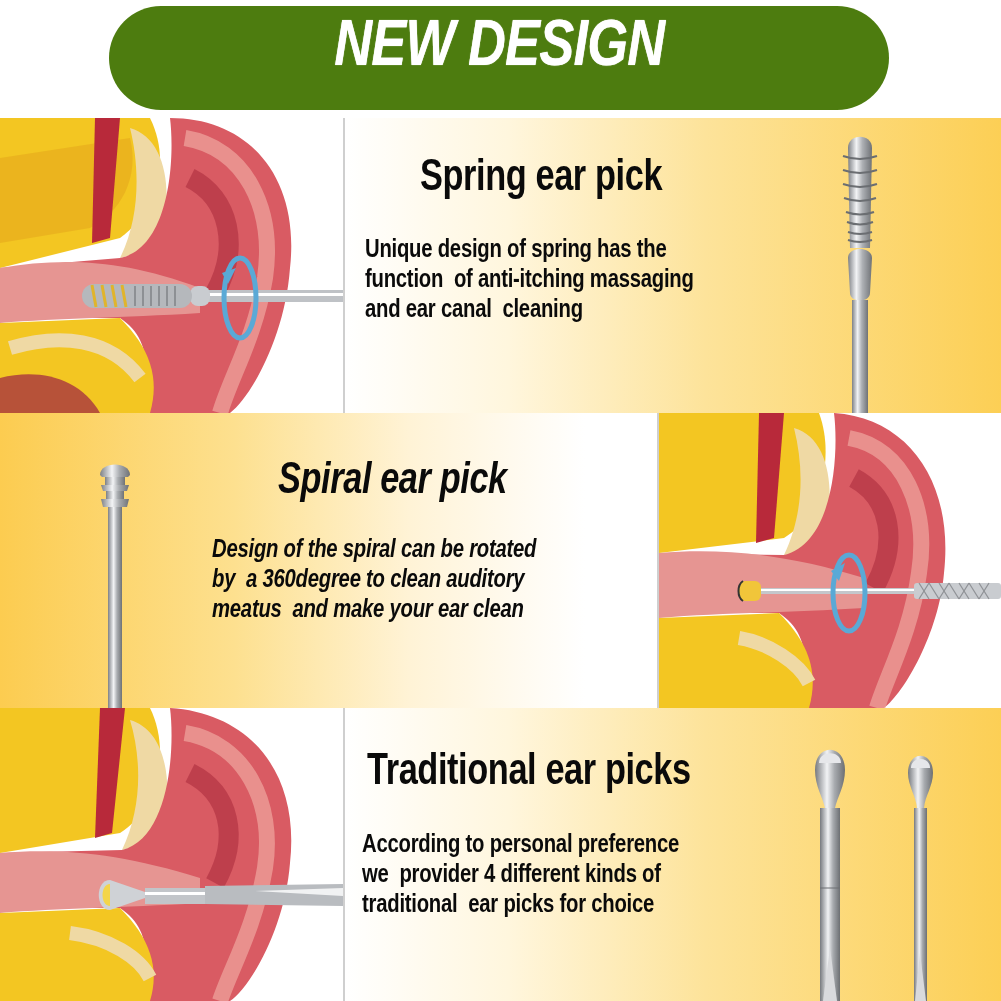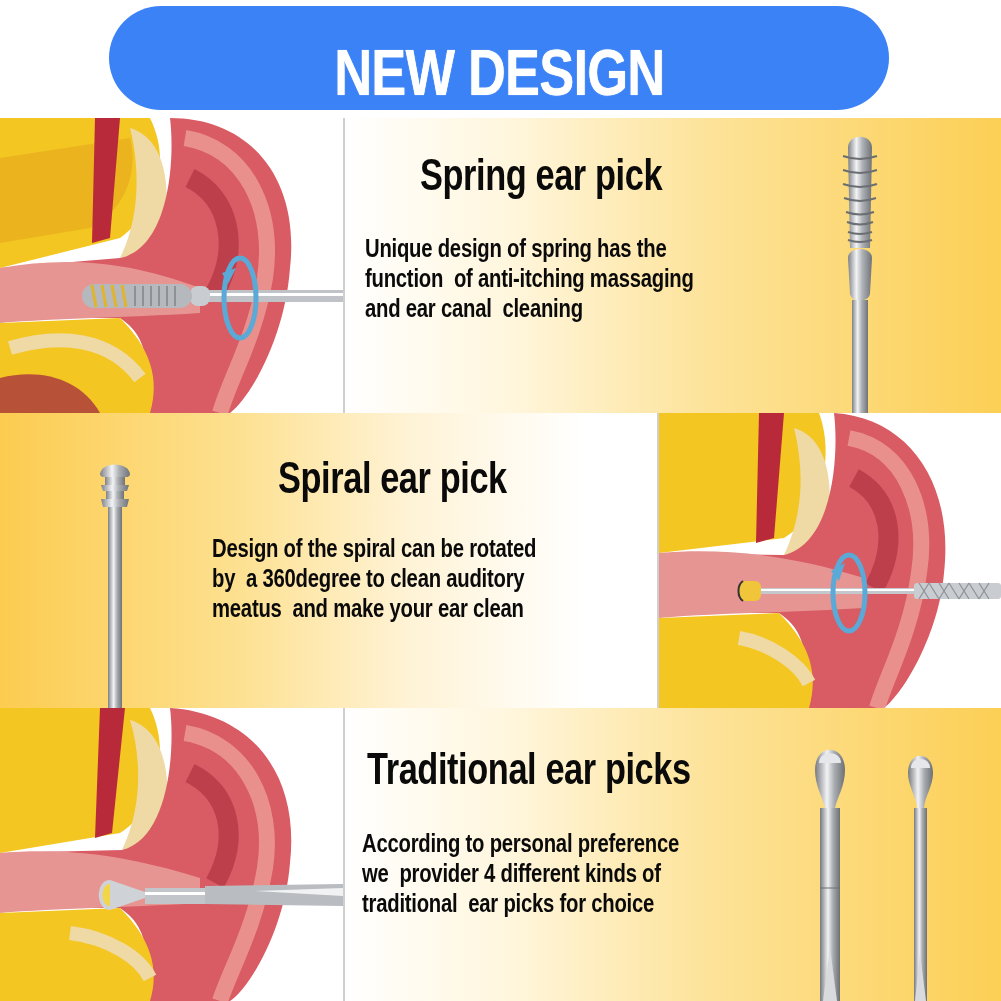--- a/index.html
+++ b/index.html
@@ -1,22 +1,22 @@
 <!DOCTYPE html>
 <html><head>
 <meta charset="utf-8">
 <style>
   * { box-sizing: border-box; margin: 0; padding: 0; }
   html, body { width: 1001px; height: 1001px; overflow: hidden; background: #ffffff; }
   body { position: relative; font-family: "Liberation Sans", sans-serif; }
 
   .header-pill {
     position: absolute; left: 109px; top: 6px; width: 780px; height: 104px;
-    background: #3b82f6; border-radius: 52px;
-    display: flex; align-items: flex-end; justify-content: center;
+    background: #4d7c0f; border-radius: 52px;
+    display: flex; align-items: flex-start; justify-content: center; font-style: italic;
   }
   .header-pill .title {
     color: #ffffff; font-family: "Liberation Sans", sans-serif; font-weight: 700;
     font-size: 64px; letter-spacing: -1px; transform: scaleX(0.82);
     text-shadow: 0 0 1px #fff;
   }
 
   .section { position: absolute; left: 0; width: 1001px; }
   .s1 { top: 118px; height: 295px; padding-left: 35px; }
   .s2 { top: 413px; height: 295px; }
@@ -114,21 +114,21 @@
         <path d="M18,114 Q30,118 42,114"></path>
           <path d="M18,122 Q30,126 42,122"></path>
       </g>
       <path d="M18,140 C18,128 42,128 42,140 L40,175 C40,185 20,185 20,175 Z" fill="url(#steel1)"></path>
       <rect x="22" y="182" width="16" height="113" fill="url(#steel1)"></rect>
     </svg>
   </div>
 </div>
 
 <div class="section s2">
-  <div class="panel grad-left" style="left:0;width:585px;">
+  <div class="panel grad-left" style="left:0;width:585px;font-style:italic;">
     <svg width="40" height="295" viewBox="0 0 40 295" style="left:95px;top:0;">
       <defs>
         <linearGradient id="steel2" x1="0" x2="1" y1="0" y2="0">
           <stop offset="0" stop-color="#7d8085"></stop>
             <stop offset="0.4" stop-color="#f3f4f6"></stop>
           <stop offset="0.65" stop-color="#a9acb0"></stop>
             <stop offset="1" stop-color="#6f7276"></stop>
         </linearGradient>
       </defs>
       <path d="M5,62 C5,48 35,48 35,62 L33,64 L7,64 Z" fill="url(#steel2)"></path>

